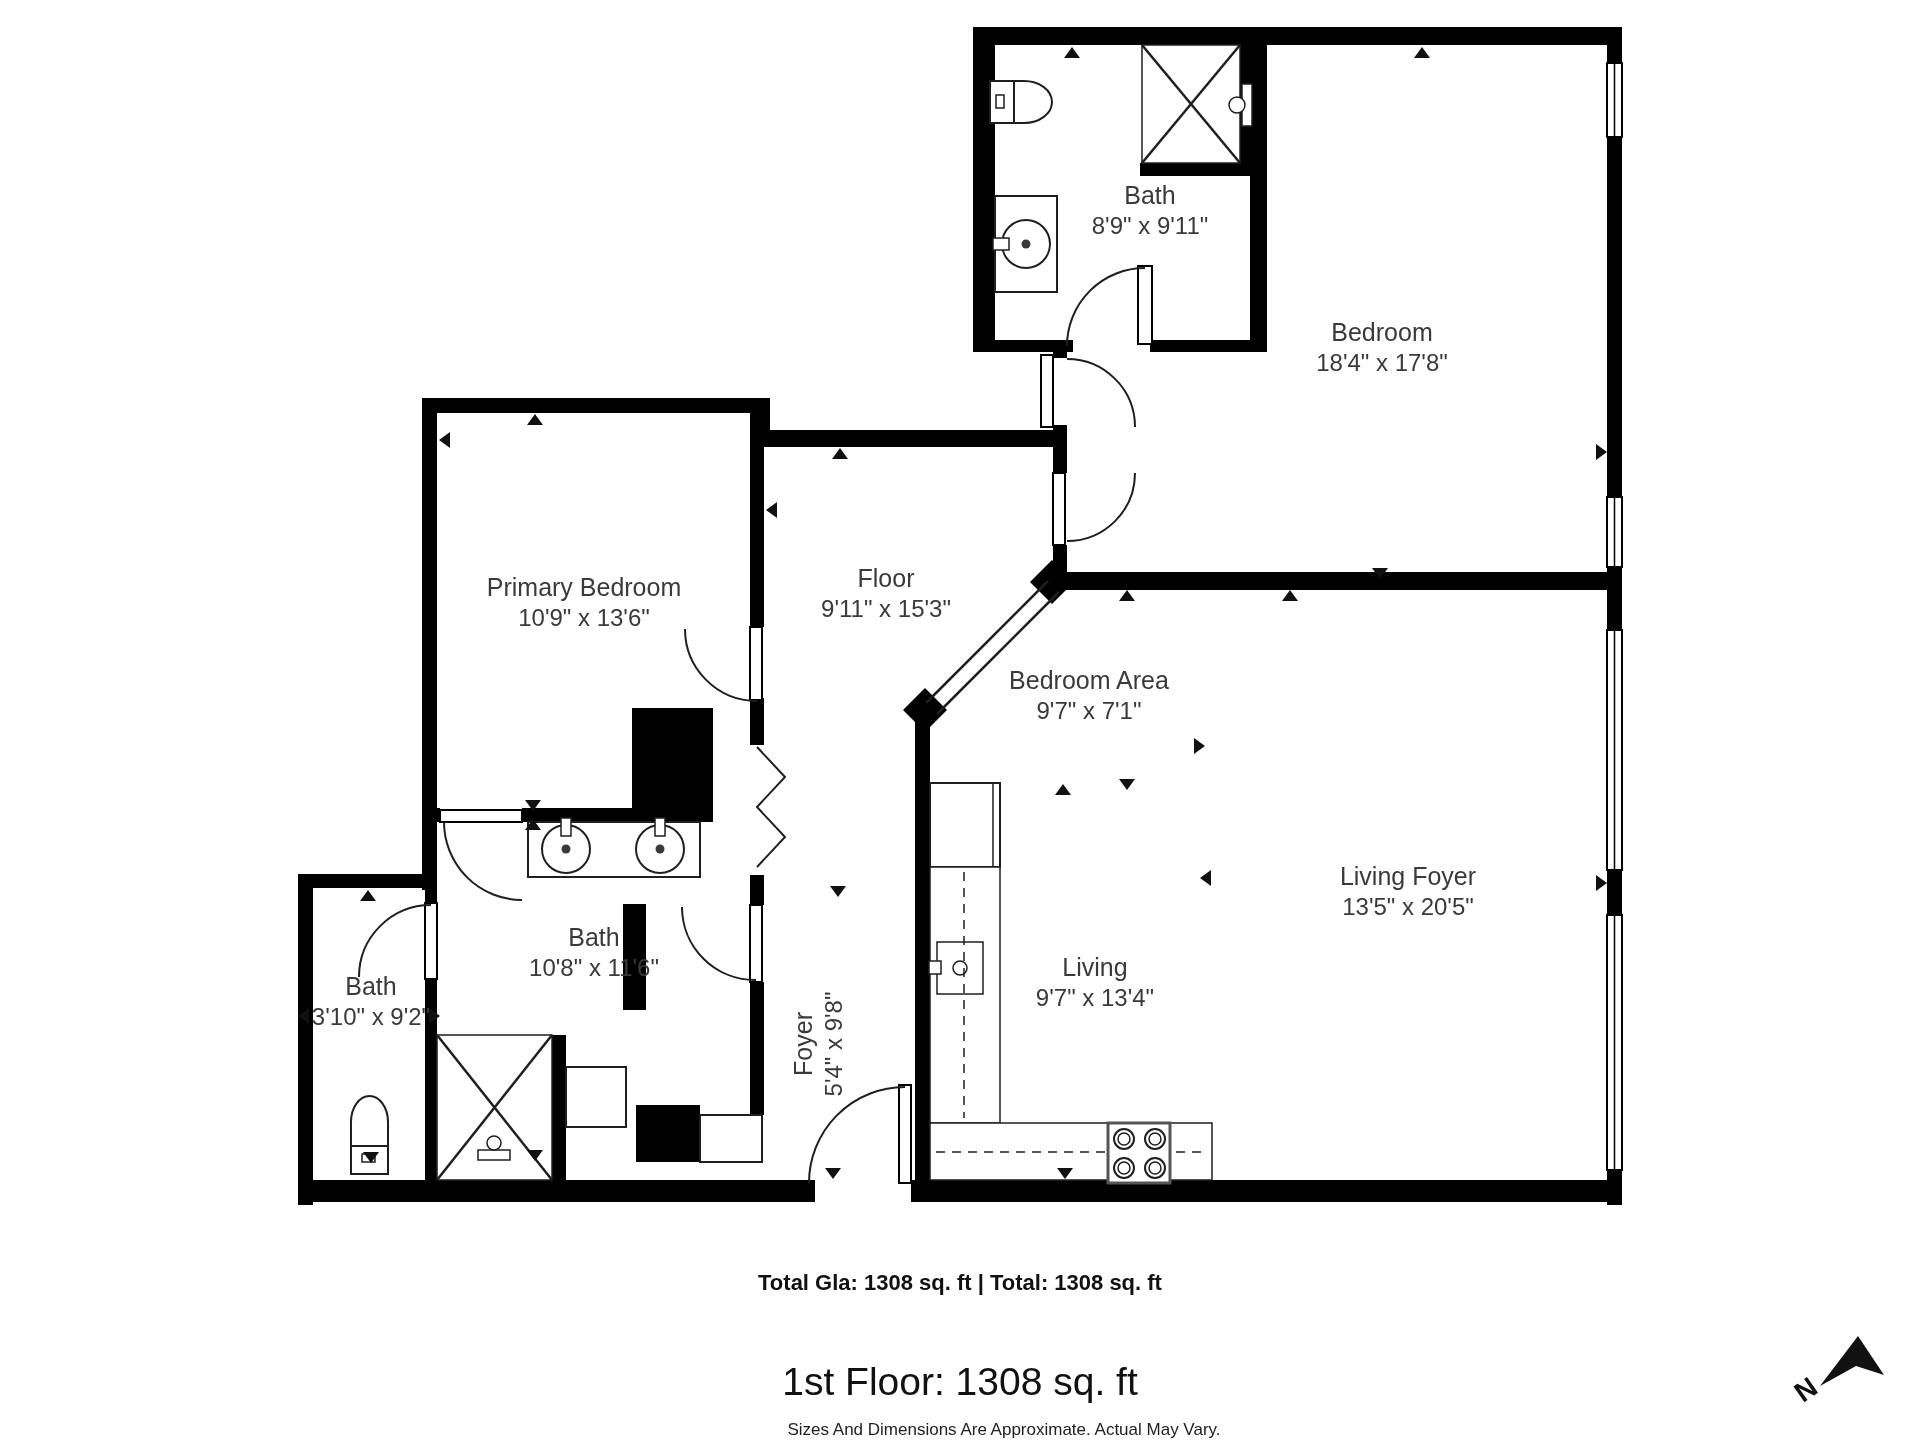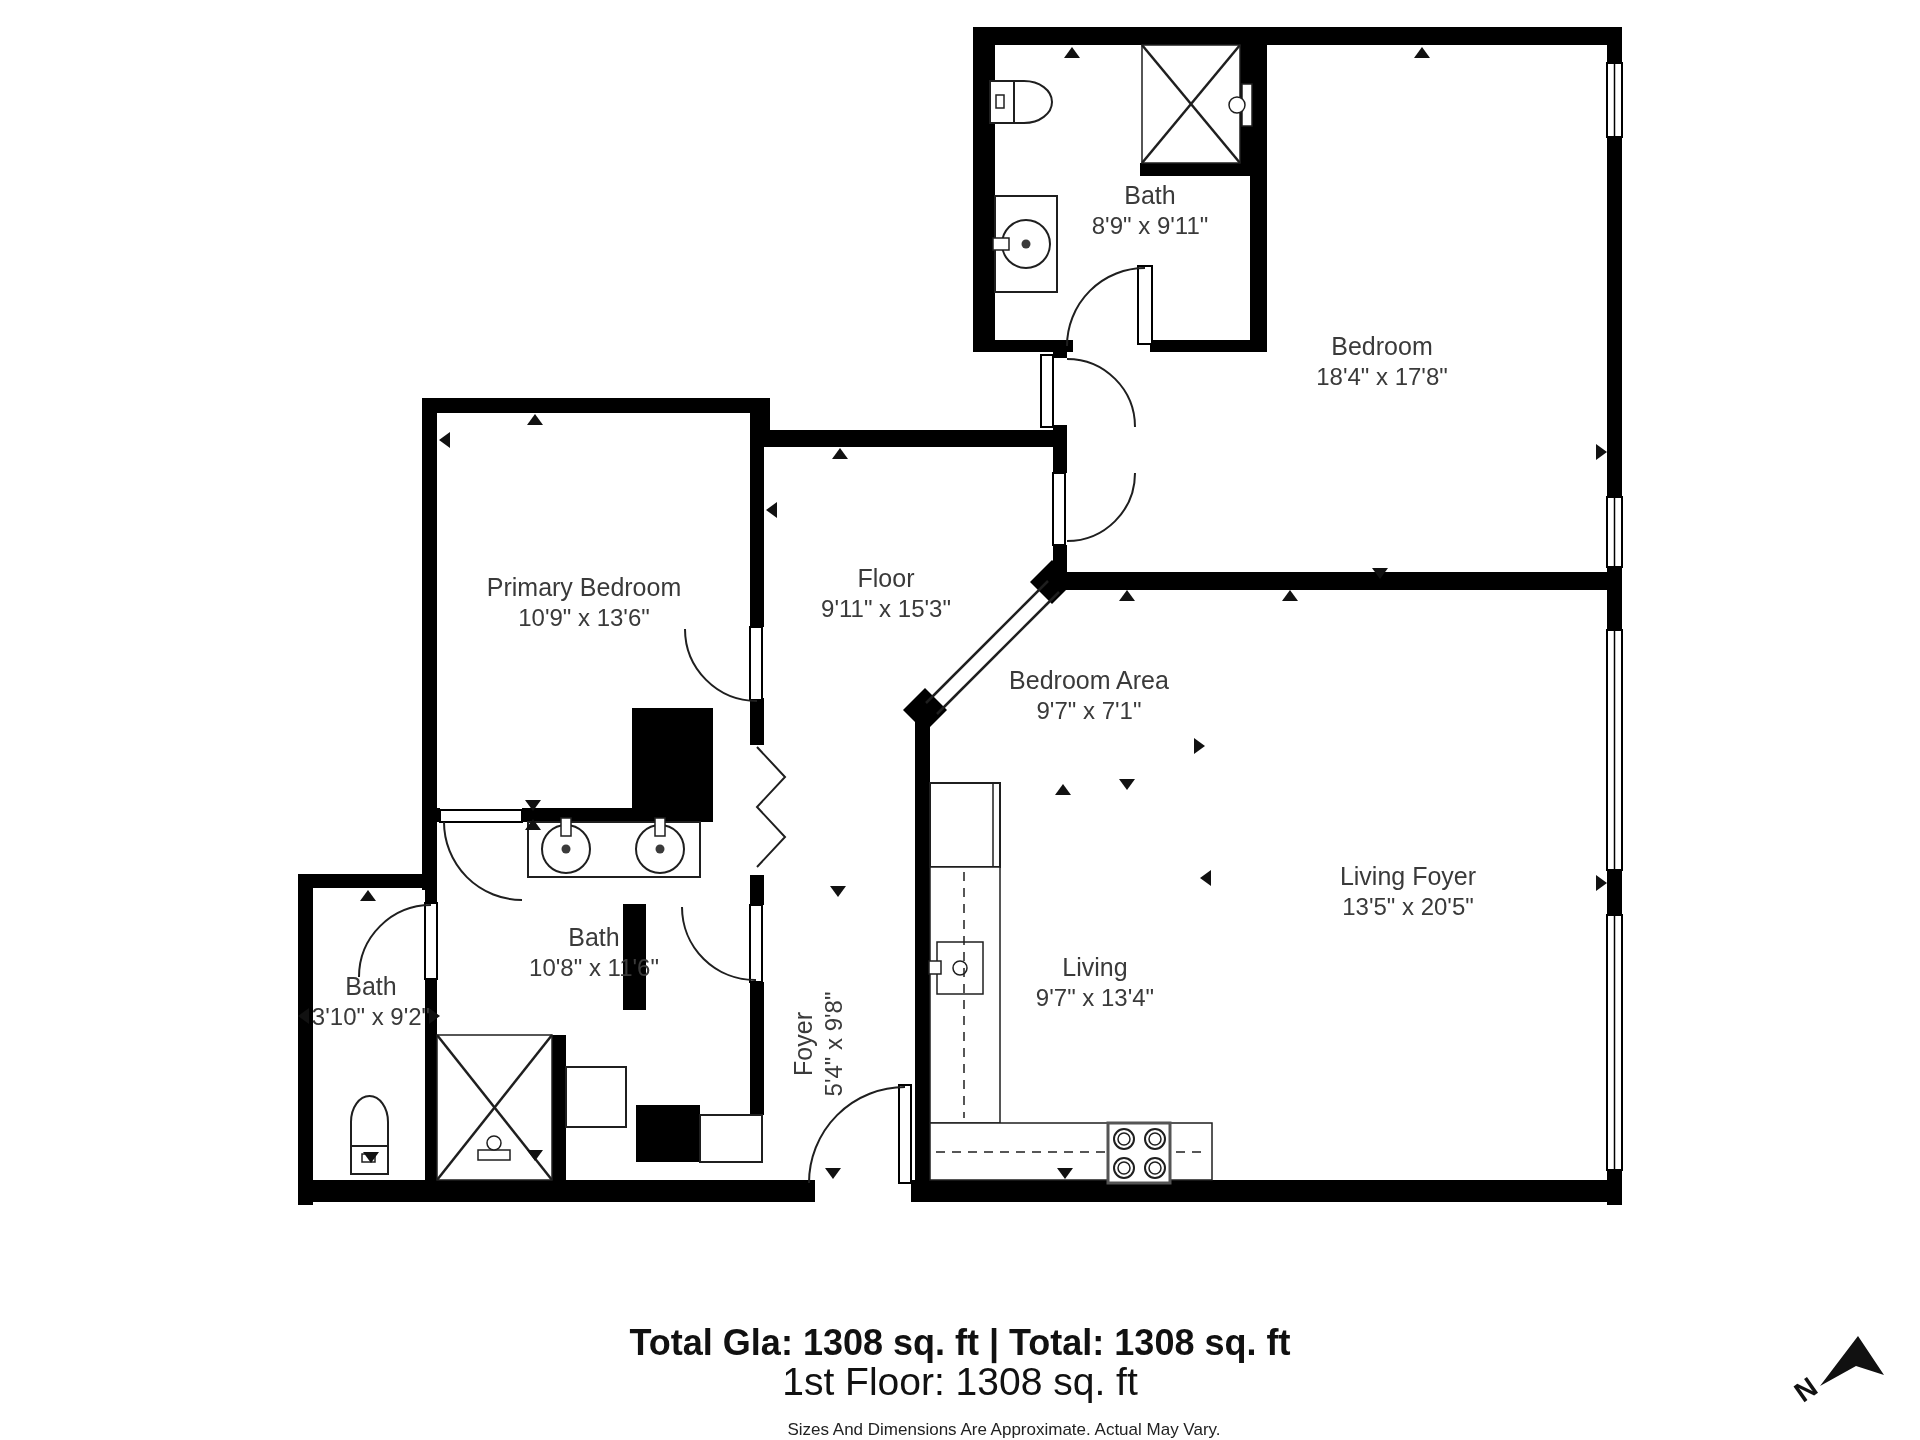--- a/index.html
+++ b/index.html
@@ -11,21 +11,21 @@
   .room-label{
     position:absolute;transform:translate(-50%,-50%);
     text-align:center;color:#3a3a3a;white-space:nowrap;
   }
   .room-label.rotated{transform:translate(-50%,-50%) rotate(-90deg);}
   .rname{font-size:25px;line-height:31px;}
   .rdims{font-size:24px;line-height:29px;}
   .footer{
     position:absolute;left:0;width:1920px;text-align:center;color:#111;
   }
-  .footer-line1{top:1322px;font-size:36px;font-weight:bold;}
+  .footer-line1{top:1270px;font-size:22px;font-weight:bold;}
   .footer-line2{top:1360px;font-size:39px;font-weight:normal;}
   .footer-line3{top:1420px;font-size:17px;font-weight:500;color:#222;padding-left:44px;}
   .north-label{
     position:absolute;left:1796px;top:1374px;color:#111;
     font-size:28px;font-weight:600;transform:rotate(-35deg);
   }
 </style>
 </head>
 <body>
 
@@ -225,21 +225,21 @@
     <g>
       <polygon points="1858,1336 1884,1375 1856,1366 1820,1386" fill="#111111"></polygon>
     </g>
   </svg>
 
   <div class="room-label" style="left:1150px;top:210px">
     <div class="rname">Bath</div>
     <div class="rdims">8'9" x 9'11"</div>
   </div>
 
-  <div class="room-label" style="left:1382px;top:361px">
+  <div class="room-label" style="left:1382px;top:347px">
     <div class="rname">Bedroom</div>
     <div class="rdims">18'4" x 17'8"</div>
   </div>
 
   <div class="room-label" style="left:584px;top:602px">
     <div class="rname">Primary Bedroom</div>
     <div class="rdims">10'9" x 13'6"</div>
   </div>
 
   <div class="room-label" style="left:886px;top:593px">

